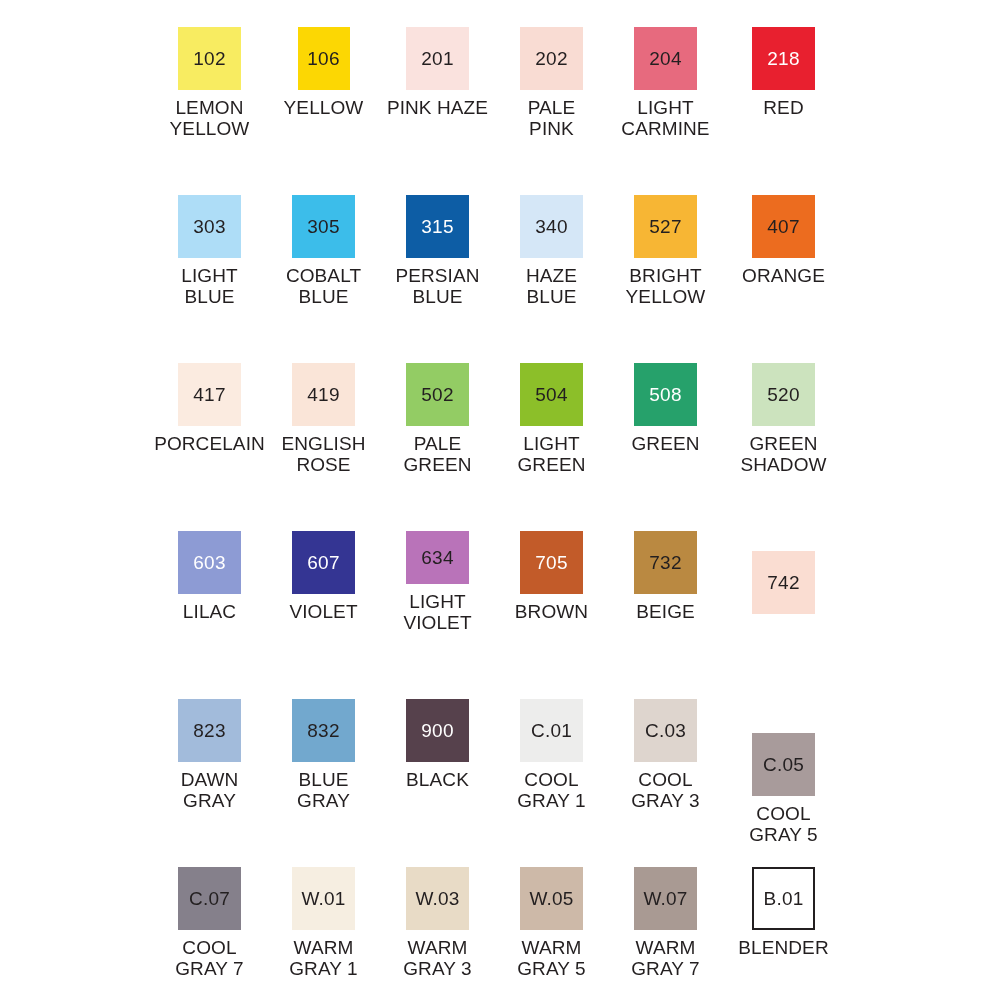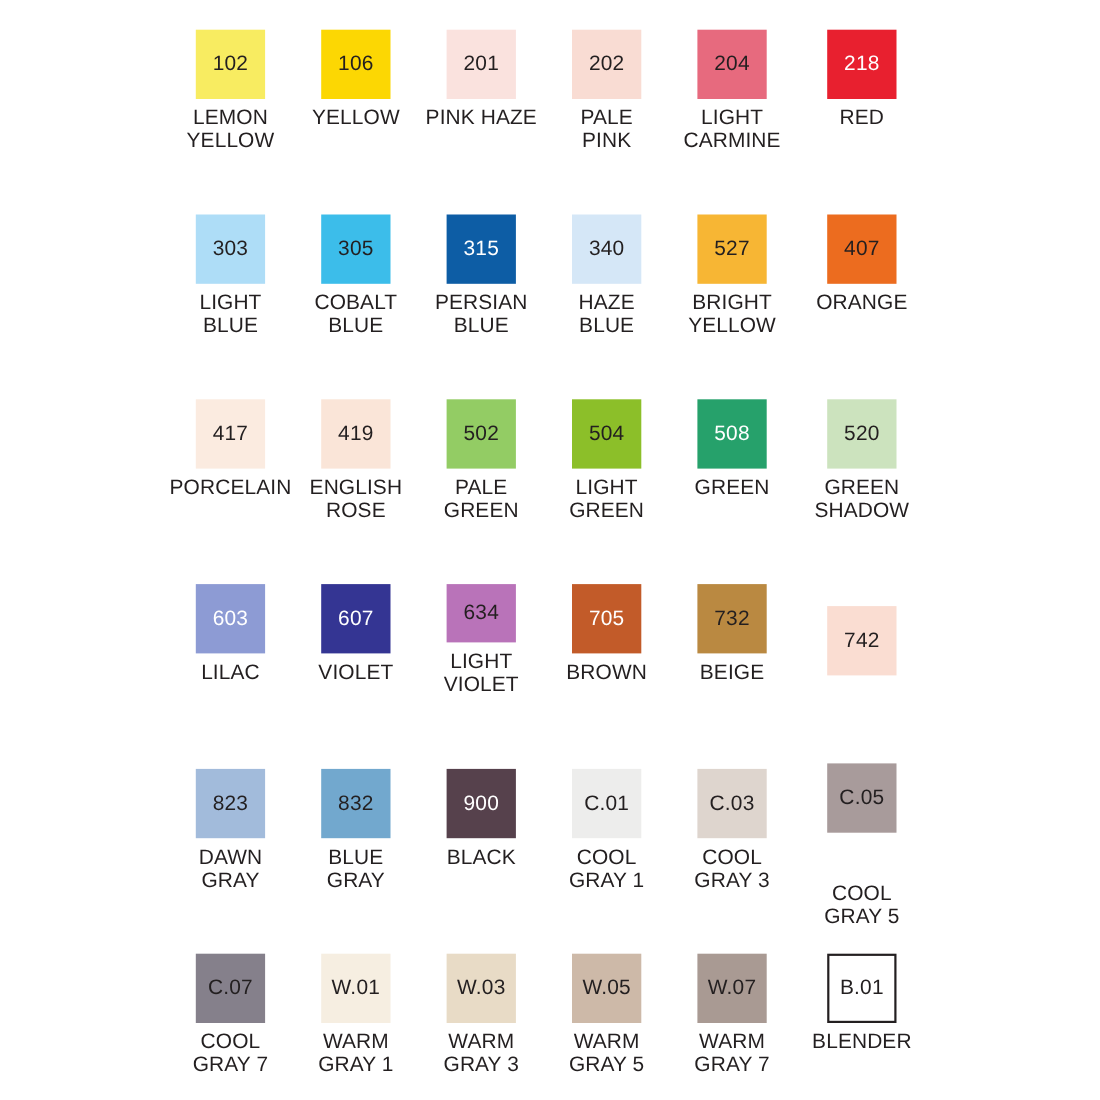--- a/index.html
+++ b/index.html
@@ -60,21 +60,21 @@
 
 <div id="chart" style="background: rgb(255, 255, 255);">
     <div class="swatch-cell" style="left: 152.5px; top: 27px;">
       <div class="swatch-chip" style="width: 63px; height: 63px; background: rgb(248, 236, 97); color: rgb(35, 31, 32);">
         <span class="swatch-code">102</span>
       </div>
       <div class="swatch-name" style="color: rgb(35, 31, 32);">LEMON
 YELLOW</div>
     </div>
     <div class="swatch-cell" style="left: 266.5px; top: 27px;">
-      <div class="swatch-chip" style="width: 63px; height: 63px; background: rgb(252, 215, 3); color: rgb(35, 31, 32);">
+      <div class="swatch-chip" style="width: 52px; height: 63px; background: rgb(252, 215, 3); color: rgb(35, 31, 32);">
         <span class="swatch-code">106</span>
       </div>
       <div class="swatch-name" style="color: rgb(35, 31, 32);">YELLOW</div>
     </div>
     <div class="swatch-cell" style="left: 380.5px; top: 27px;">
       <div class="swatch-chip" style="width: 63px; height: 63px; background: rgb(250, 226, 222); color: rgb(35, 31, 32);">
         <span class="swatch-code">201</span>
       </div>
       <div class="swatch-name" style="color: rgb(35, 31, 32);">PINK HAZE</div>
     </div>
@@ -241,21 +241,21 @@
       <div class="swatch-name" style="color: rgb(35, 31, 32);">COOL
 GRAY 1</div>
     </div>
     <div class="swatch-cell" style="left: 608.5px; top: 699px;">
       <div class="swatch-chip" style="width: 63px; height: 63px; background: rgb(222, 213, 206); color: rgb(35, 31, 32);">
         <span class="swatch-code">C.03</span>
       </div>
       <div class="swatch-name" style="color: rgb(35, 31, 32);">COOL
 GRAY 3</div>
     </div>
-    <div class="swatch-cell" style="left: 726.5px; top: 694px; gap: 38px;">
+    <div class="swatch-cell" style="left: 726.5px; top: 733px;">
       <div class="swatch-chip" style="width: 63px; height: 63px; background: rgb(168, 155, 155); color: rgb(35, 31, 32);">
         <span class="swatch-code">C.05</span>
       </div>
       <div class="swatch-name" style="color: rgb(35, 31, 32);">COOL
 GRAY 5</div>
     </div>
     <div class="swatch-cell" style="left: 152.5px; top: 867px;">
       <div class="swatch-chip" style="width: 63px; height: 63px; background: rgb(133, 128, 139); color: rgb(35, 31, 32);">
         <span class="swatch-code">C.07</span>
       </div>

